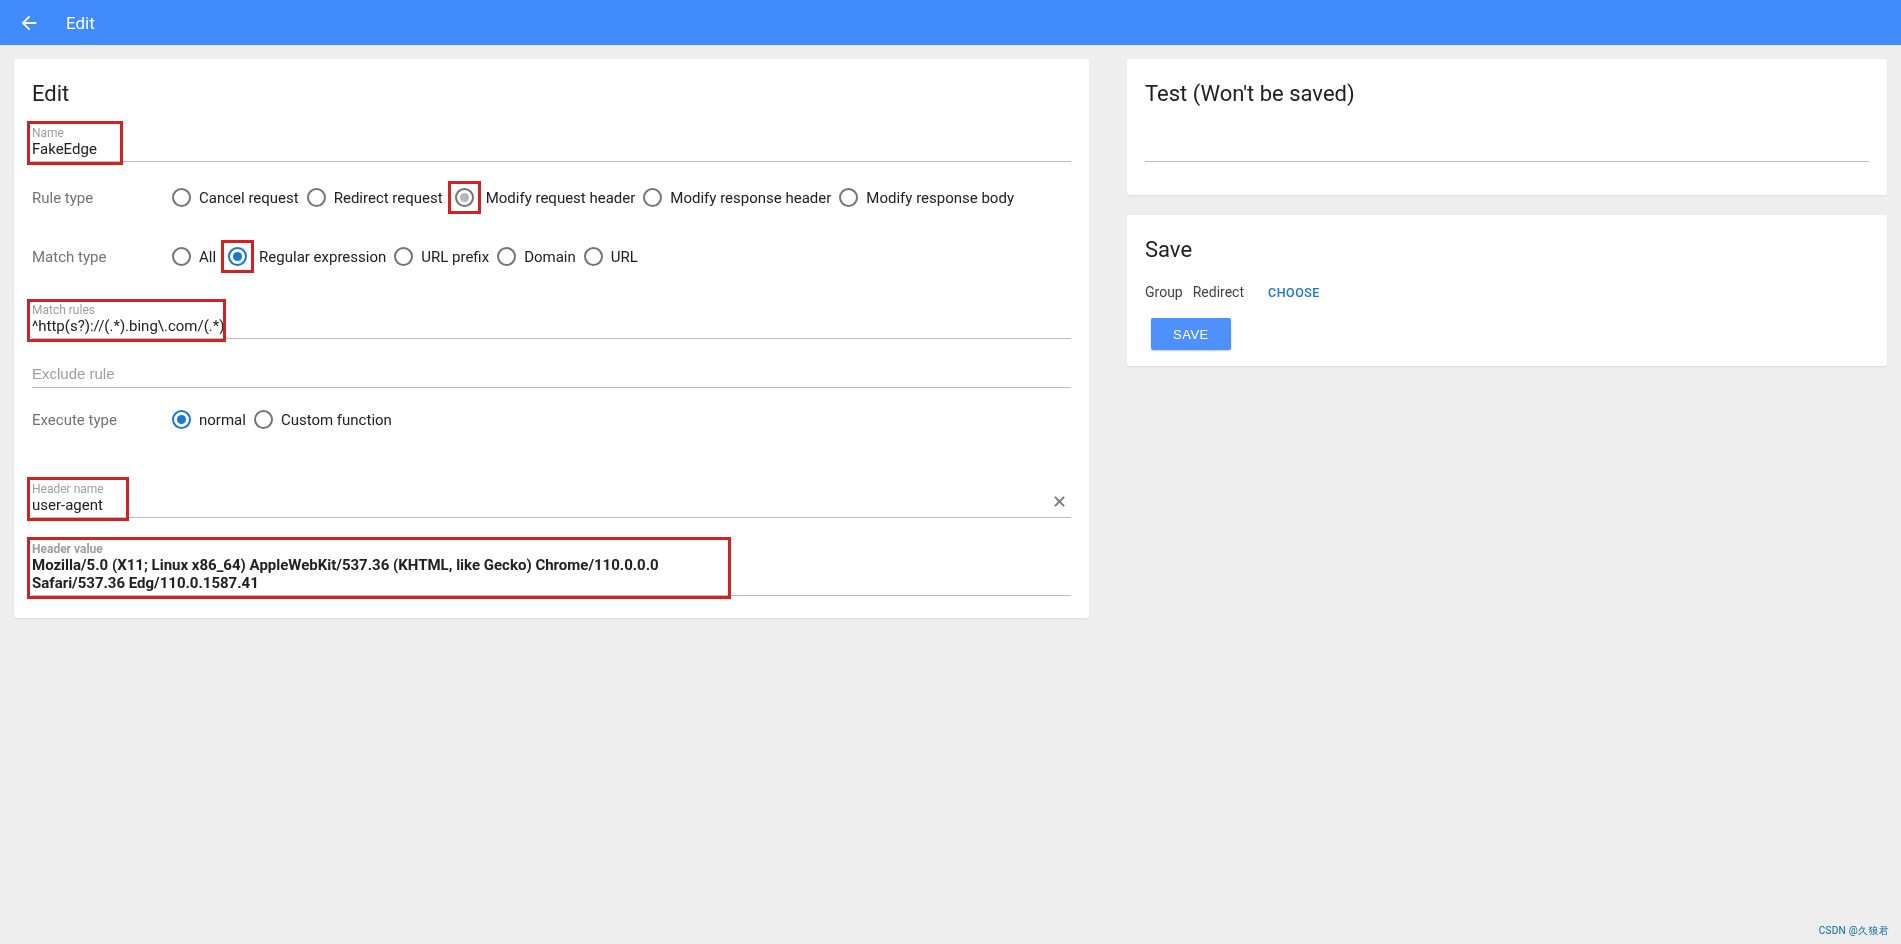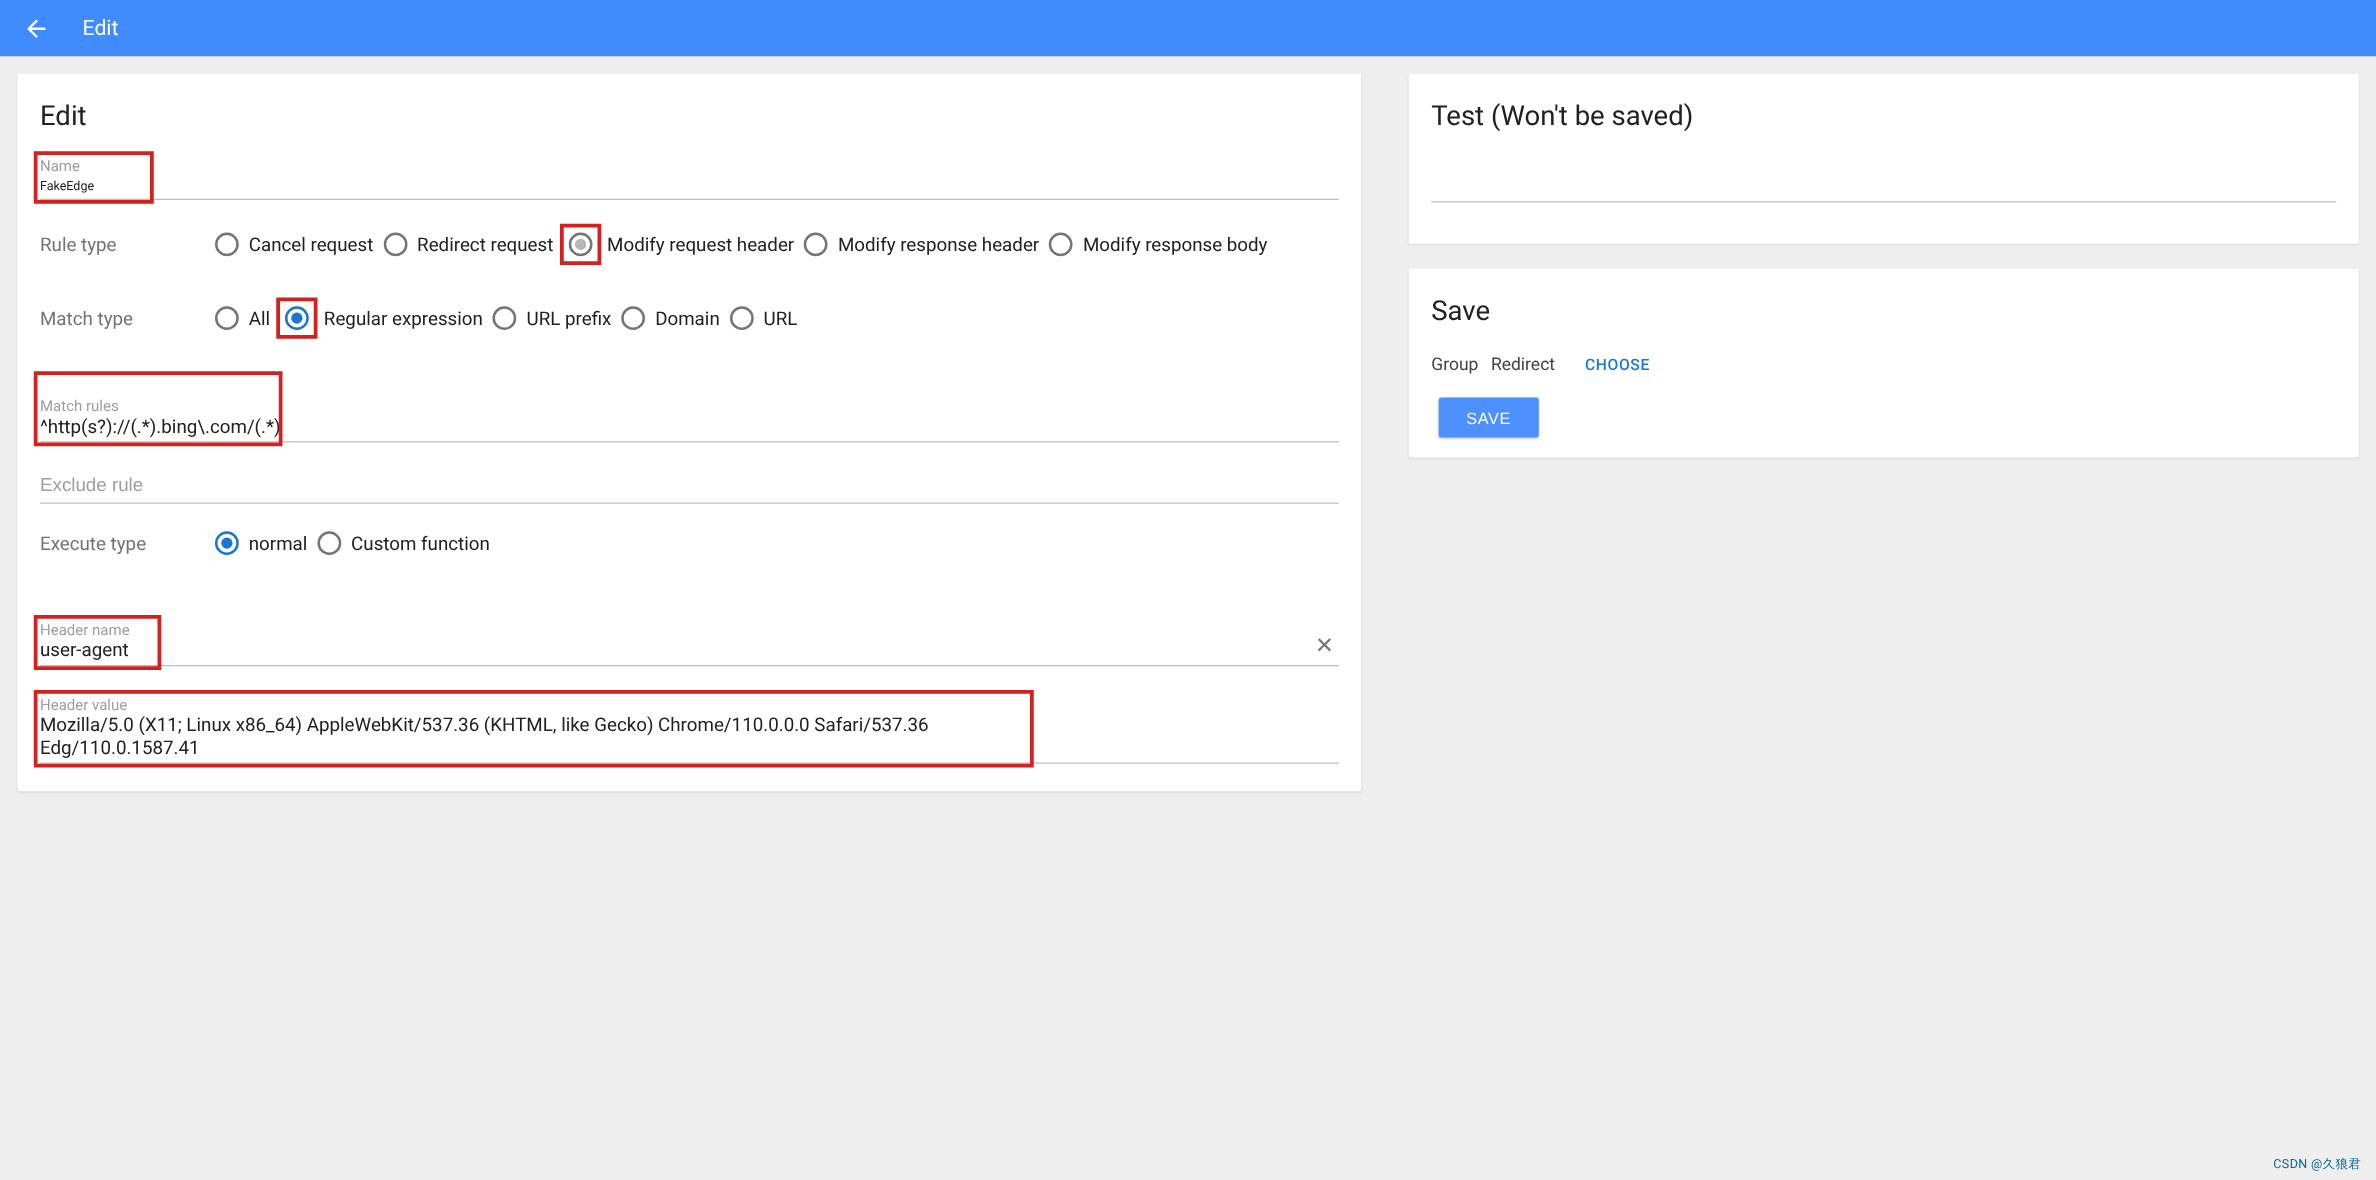--- a/index.html
+++ b/index.html
@@ -192,23 +192,23 @@
     right: 12px;
     bottom: 6px;
     font-size: 10px;
     color: #0369a1;
     letter-spacing: .3px;
   }
 
   
   .wrap-name { display:inline-block; padding:2px 6px 4px 2px; width:90px; }
   .wrap-radio { display:inline-flex; padding:4px; }
-  .wrap-matchrules { display:inline-block; padding:18px 10px 4px 2px; width:193px; }
+  .wrap-matchrules { display:inline-block; padding:1px 10px 4px 2px; width:193px; }
   .wrap-headername { display:inline-block; padding:2px 6px 4px 2px; width:96px;margin-top:19px; }
-  .wrap-headerval  { display:block; padding:2px 6px 4px 2px; width:794px; }
+  .wrap-headerval  { display:block; padding:2px 6px 4px 2px; width:698px;font-weight:bold; }
 </style>
 </head>
 <body>
 
 <div class="top-bar">
   <span class="back-btn">
     <svg viewBox="0 0 24 24">
         <path d="M20 11H7.83l5.59-5.59L12 4l-8 8 8 8 1.41-1.41L7.83 13H20z"></path>
       </svg>
   </span>
@@ -216,21 +216,21 @@
 </div>
 
 <div class="app-body">
 
   <div class="card left-col">
     <h2 class="section-title">Edit</h2>
 
     <div class="text-field">
       <span class="wrap-name hl-box" style="margin-left:-2px;">
         <span class="lbl">Name</span>
-        <span style="font-size:10px;margin-top:31px;">FakeEdge</span>
+        <span style="font-size:15px;margin-top:31px;">FakeEdge</span>
       </span>
       <input class="input-line" style="position: absolute; opacity: 0; pointer-events: none;" aria-hidden="true">
       
       <div style="border-bottom:1px solid #bdbdbd; margin-top:-1px;"></div>
       
     </div>
 
     <div class="opt-row">
       <span class="row-label">Rule type</span>
       <div class="opts">

